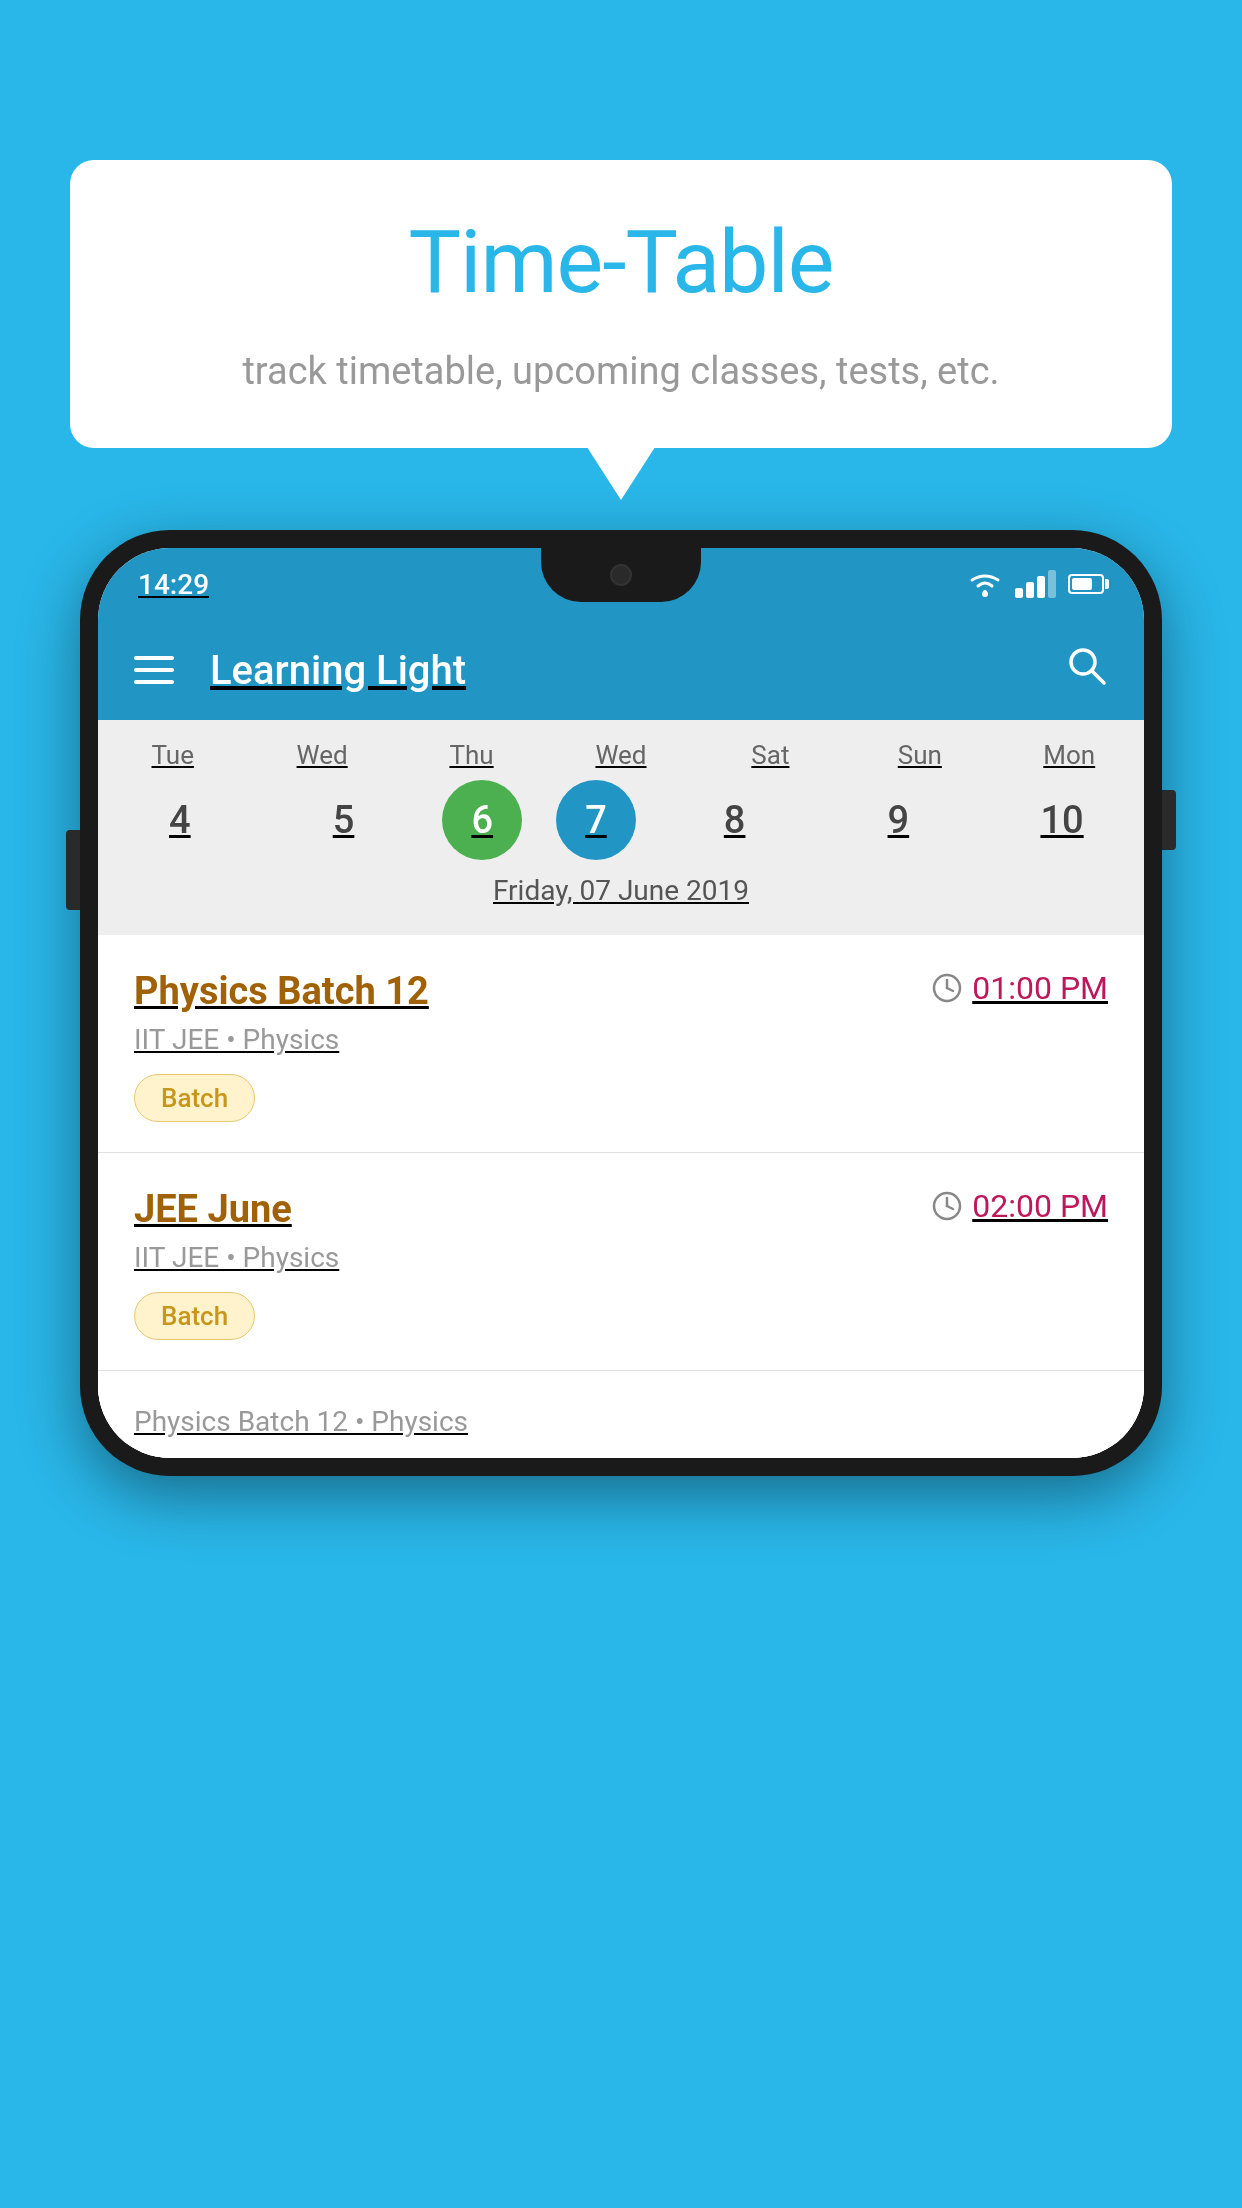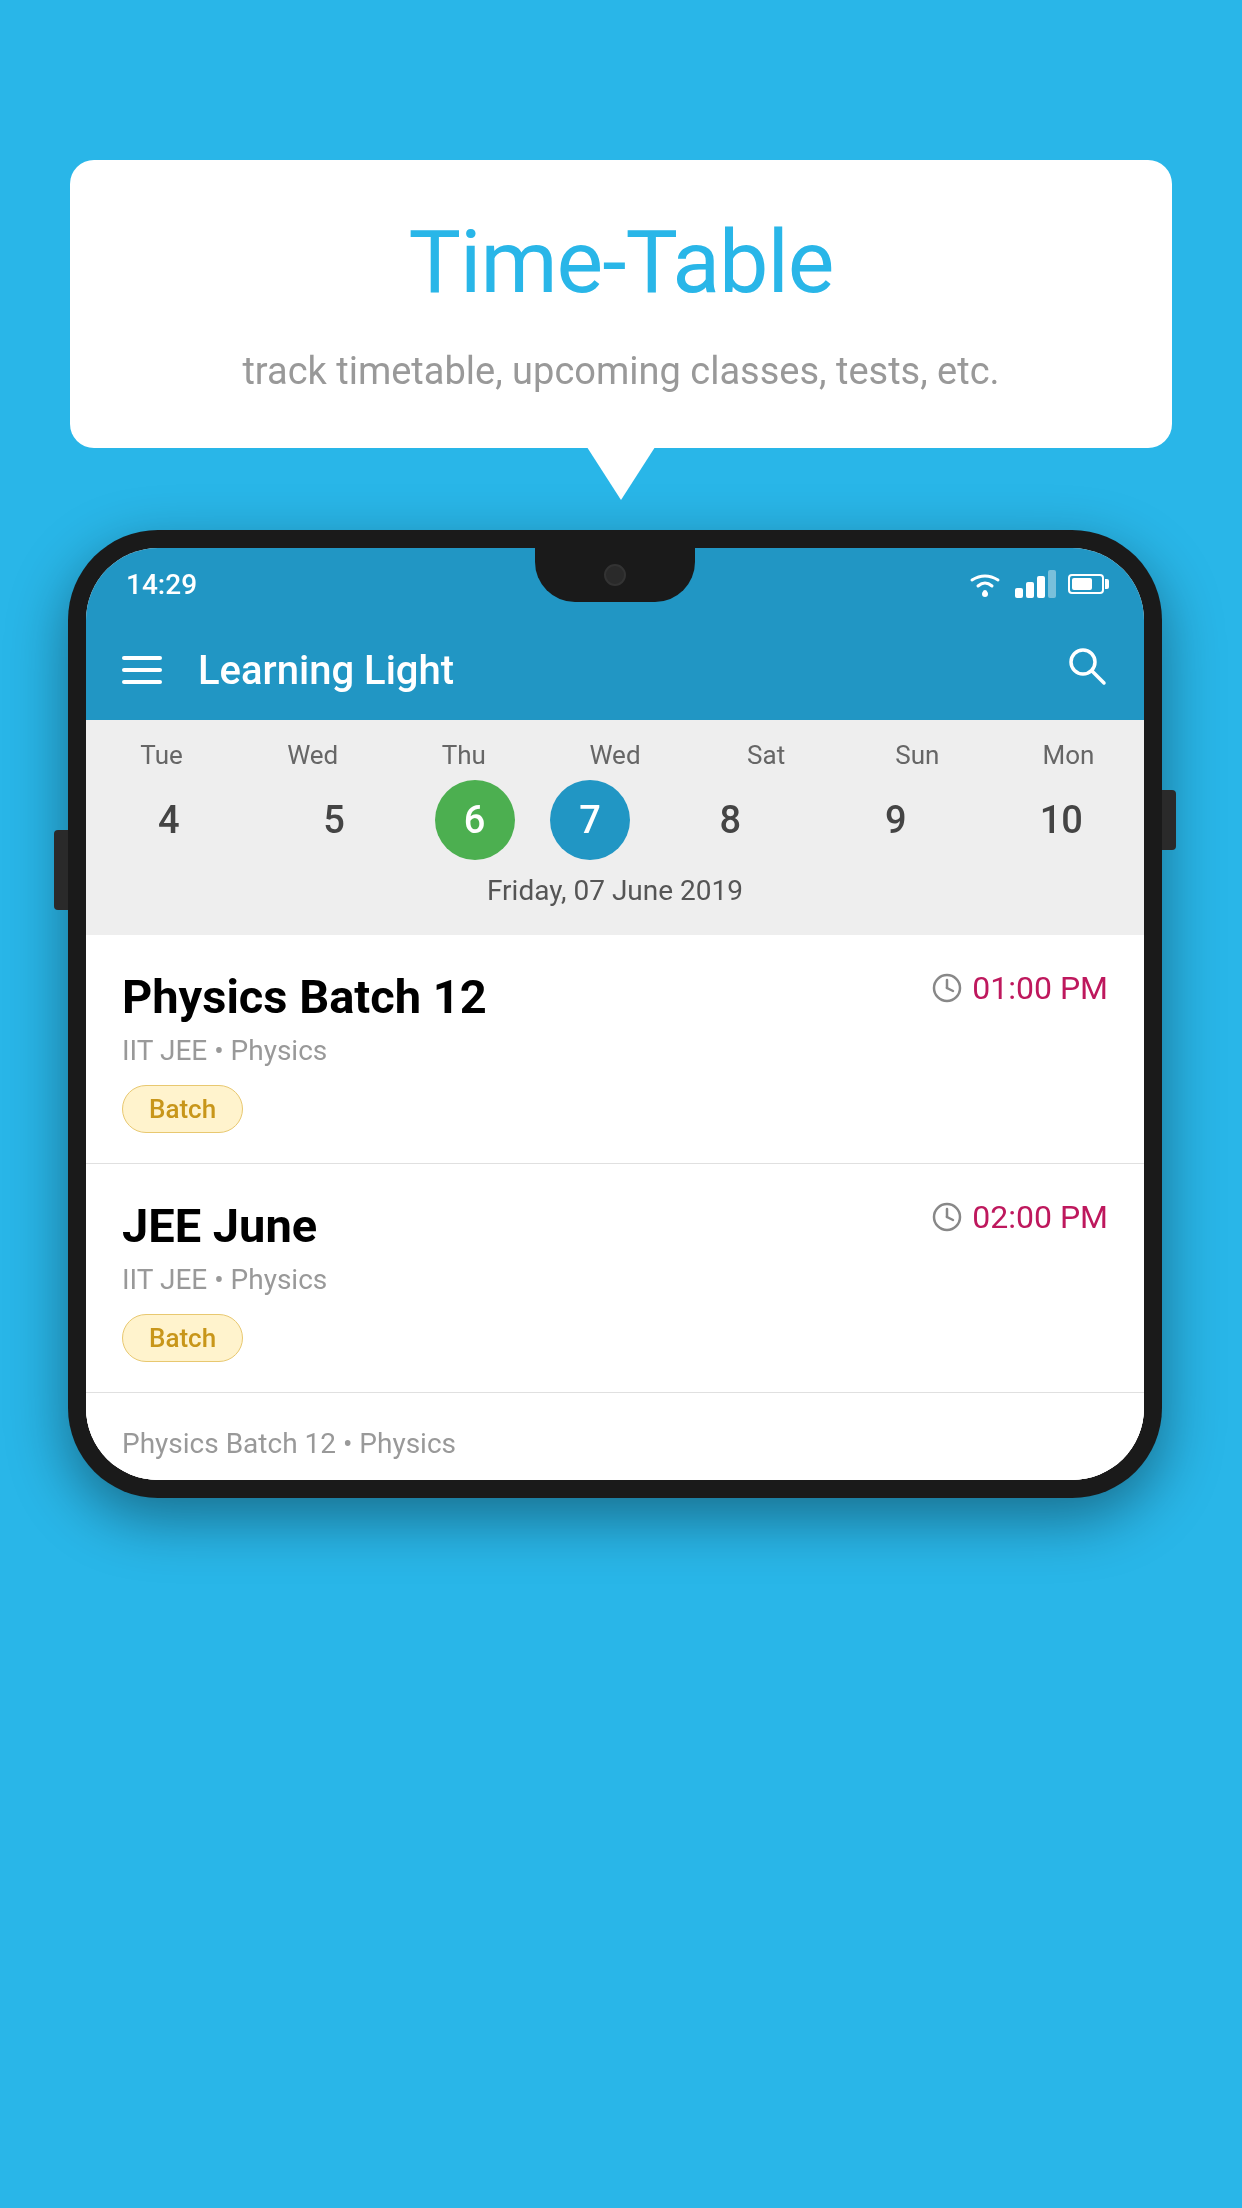--- a/index.html
+++ b/index.html
@@ -55,22 +55,23 @@
       font-size: 38px;
       color: #999;
       font-weight: 400;
       margin-top: 36px;
     }
 
     
     .phone-container {
       position: absolute;
       top: 530px;
-      left: 68px;
+      left: 80px;
       right: 80px;
+      text-decoration: underline;
     }
 
     .phone-frame {
       background: #1a1a1a;
       border-radius: 90px;
       padding: 18px;
       position: relative;
       box-shadow: 0 20px 60px rgba(0,0,0,0.4);
     }
 
@@ -302,23 +303,23 @@
     }
 
     .schedule-item-header {
       display: flex;
       justify-content: space-between;
       align-items: flex-start;
       margin-bottom: 10px;
     }
 
     .schedule-item-title {
-      font-size: 47px;
+      font-size: 38px;
       font-weight: 700;
-      color: #000000;
+      color: #a16207;
     }
 
     .schedule-item-time {
       display: flex;
       align-items: center;
       gap: 10px;
       font-size: 32px;
       color: #be185d;
     }
 

